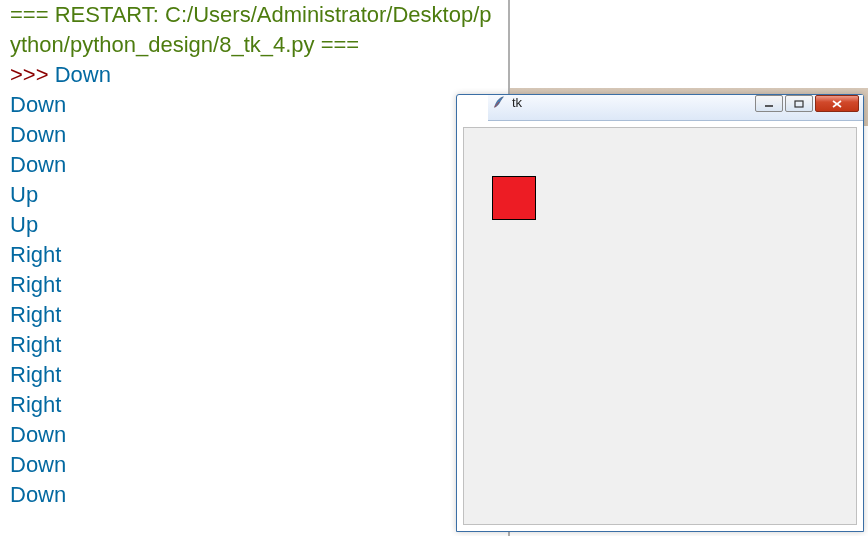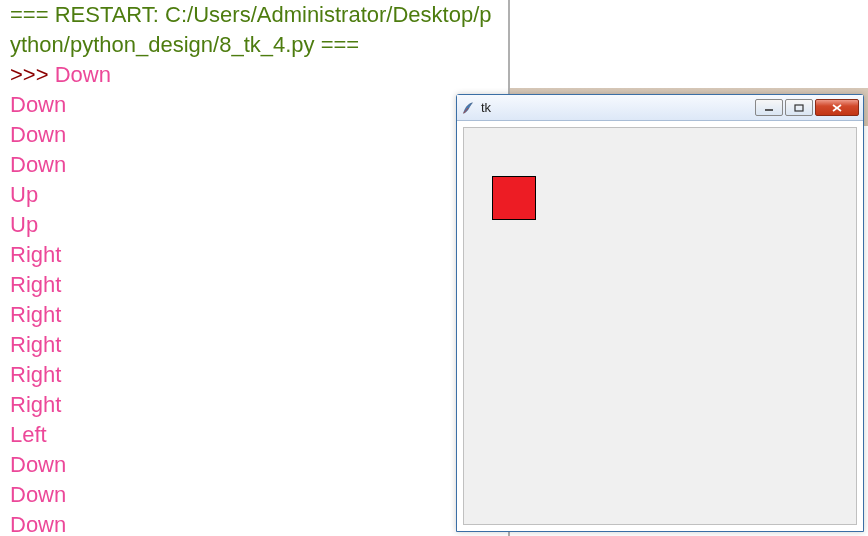--- a/index.html
+++ b/index.html
@@ -21,21 +21,21 @@
     }
     .restart-line {
       color: #4d7c0f;
       word-break: break-all;
     }
     .prompt {
       color: #8b0000;
       display: inline;
     }
     .stdout {
-      color: #ec4899;
+      color: #0369a1;
     }
     .vdivider {
       position: absolute;
       left: 508px;
       top: 0;
       width: 2px;
       height: 536px;
       background: #b0b0b0;
     }
     .bg-strip {
@@ -57,24 +57,25 @@
       border-radius: 3px 3px 0 0;
       box-shadow: 0 0 6px rgba(0,0,0,0.2);
       display: flex;
       flex-direction: column;
     }
     .titlebar {
       height: 26px;
       background: linear-gradient(#f6f9fe, #dde8f7);
       border-bottom: 1px solid #a9bdd6;
       display: flex;
-      align-items: center;
+      align-items: flex-start;
       padding: 0 4px;
       font-size: 13px;
       color: #222;
+      margin-left: 31px;
     }
     .tk-icon {
       width: 14px;
       height: 14px;
       margin-right: 6px;
       flex-shrink: 0;
     }
     .title-text {
       flex: 1;
     }
@@ -129,21 +130,20 @@
   <div class="stdout">Down</div>
   <div class="stdout">Down</div>
   <div class="stdout">Up</div>
   <div class="stdout">Up</div>
   <div class="stdout">Right</div>
   <div class="stdout">Right</div>
   <div class="stdout">Right</div>
   <div class="stdout">Right</div>
   <div class="stdout">Right</div>
   <div class="stdout">Right</div>
-  <div class="stdout">Left</div>
   <div class="stdout">Down</div>
   <div class="stdout">Down</div>
   <div class="stdout">Down</div>
 </div>
 
 <div class="vdivider"></div>
 <div class="bg-strip"></div>
 
 <div class="tk-window">
   <div class="titlebar">

